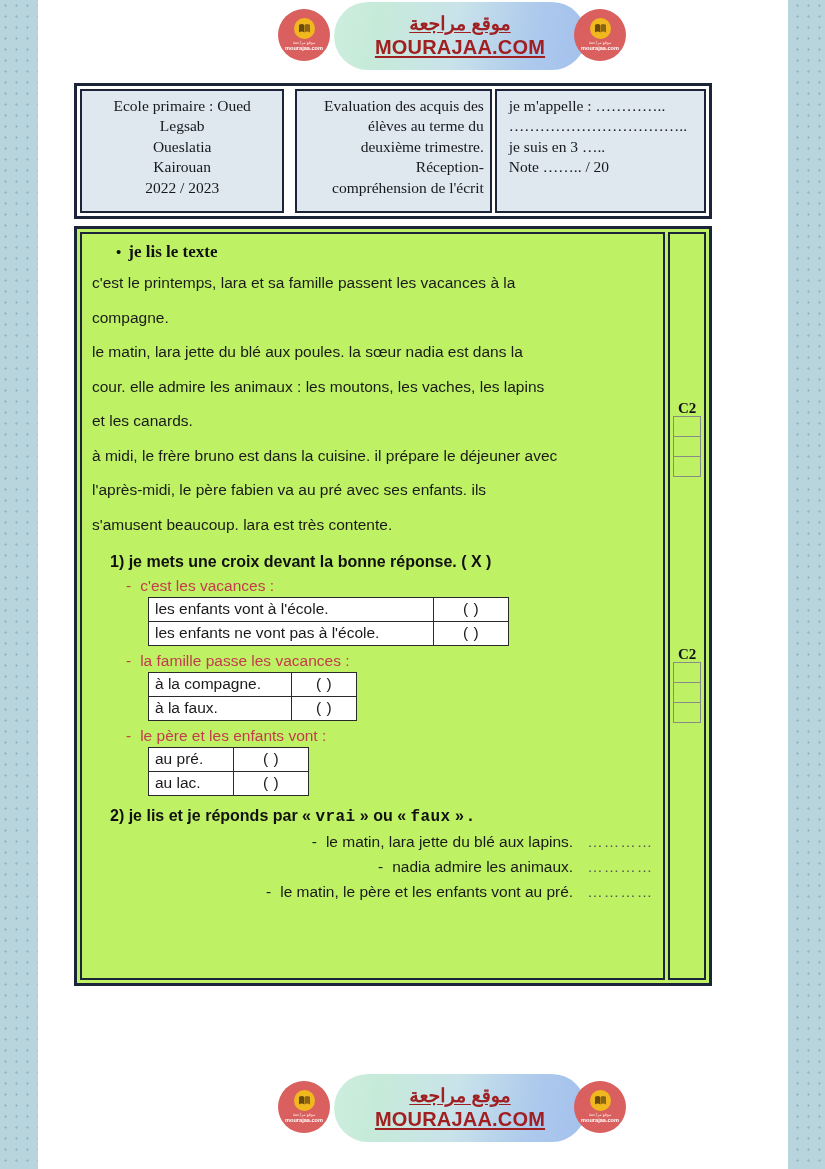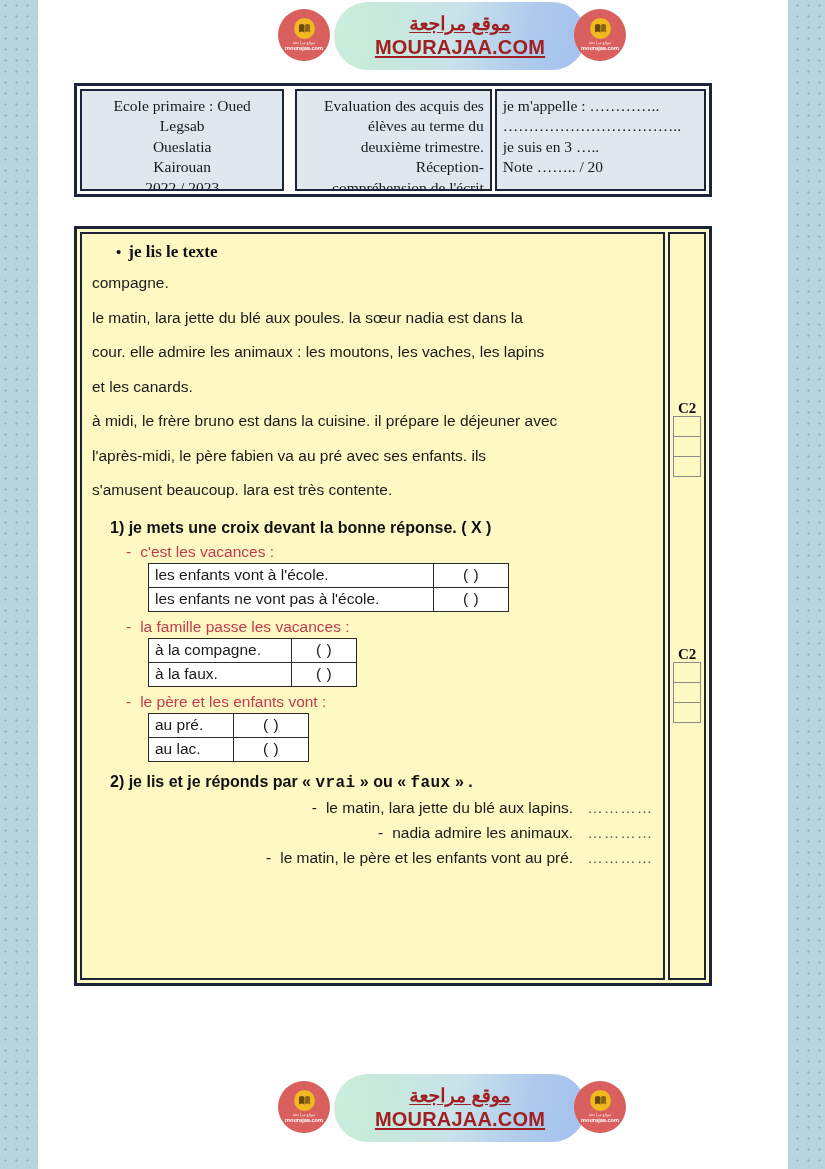--- a/index.html
+++ b/index.html
@@ -115,53 +115,53 @@
     color: #ffffff;
     line-height: 1.2;
   }
 
   
   .head-table {
     position: absolute;
     left: 36px;
     top: 83px;
     width: 638px;
-    height: 114px;
+    height: 136px;
     border: 3px solid #1b2438;
     box-sizing: border-box;
     display: flex;
     background: #ffffff;
     padding: 3px;
   }
   .head-cell {
     border: 2px solid #1b2438;
     box-sizing: border-box;
     background: #dfe8ee;
     font-family: "Liberation Serif", serif;
     font-size: 15.5px;
     color: #15181f;
     line-height: 1.32;
     padding: 5px 6px 4px 6px;
     overflow: hidden;
   }
   .head-cell.c1 { width: 208px; text-align: center; }
   .head-cell.c2 { width: 200px; margin-left: 11px; text-align: right; }
   .head-cell.c3 { width: 215px; margin-left: 3px; text-align: left; }
-  .head-cell.c3 div { white-space: nowrap; }
+  .head-cell.c3 div { white-space: nowrap; margin-left: 6px; }
 
   
   .exam-frame {
     position: absolute;
     left: 36px;
     top: 226px;
     width: 638px;
     height: 760px;
     border: 3px solid #1b2438;
     box-sizing: border-box;
-    background: #fef9c3;
+    background: #bef264;
     padding: 3px;
     display: flex;
   }
   .exam-body {
     position: relative;
     width: 588px;
     border: 2px solid #1b2438;
     box-sizing: border-box;
     padding: 8px 10px 0 10px;
     overflow: hidden;
@@ -336,20 +336,21 @@
 
   <div class="exam-frame">
 
     <div class="exam-body">
 
       <div class="lis-title">
         <span class="bullet">•</span><span>je lis le texte</span>
       </div>
 
       <div class="passage">
+        <p>c'est le printemps, lara et sa famille passent les vacances à la</p>
         <p>compagne.</p>
         <p>le matin, lara jette du blé aux poules. la sœur nadia est dans la</p>
         <p>cour. elle admire les animaux : les moutons, les vaches, les lapins</p>
         <p>et les canards.</p>
         <p>à midi, le frère bruno est dans la cuisine. il prépare le déjeuner avec</p>
         <p>l'après-midi, le père fabien va au pré avec ses enfants. ils</p>
         <p>s'amusent beaucoup. lara est très contente.</p>
       </div>
 
       <div class="q-title">1) je mets une croix devant la bonne réponse. (  X  )</div>

